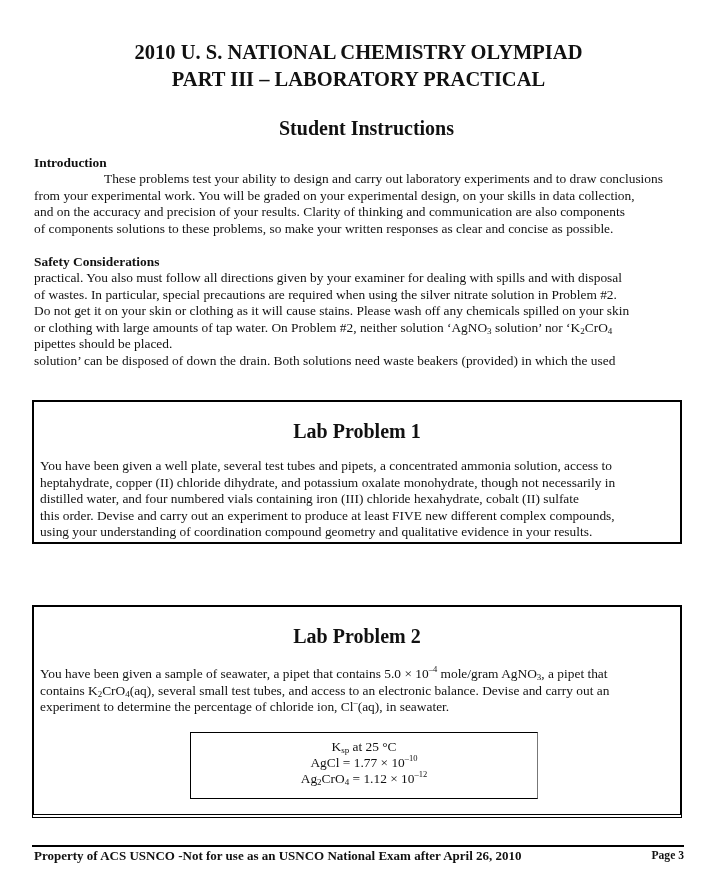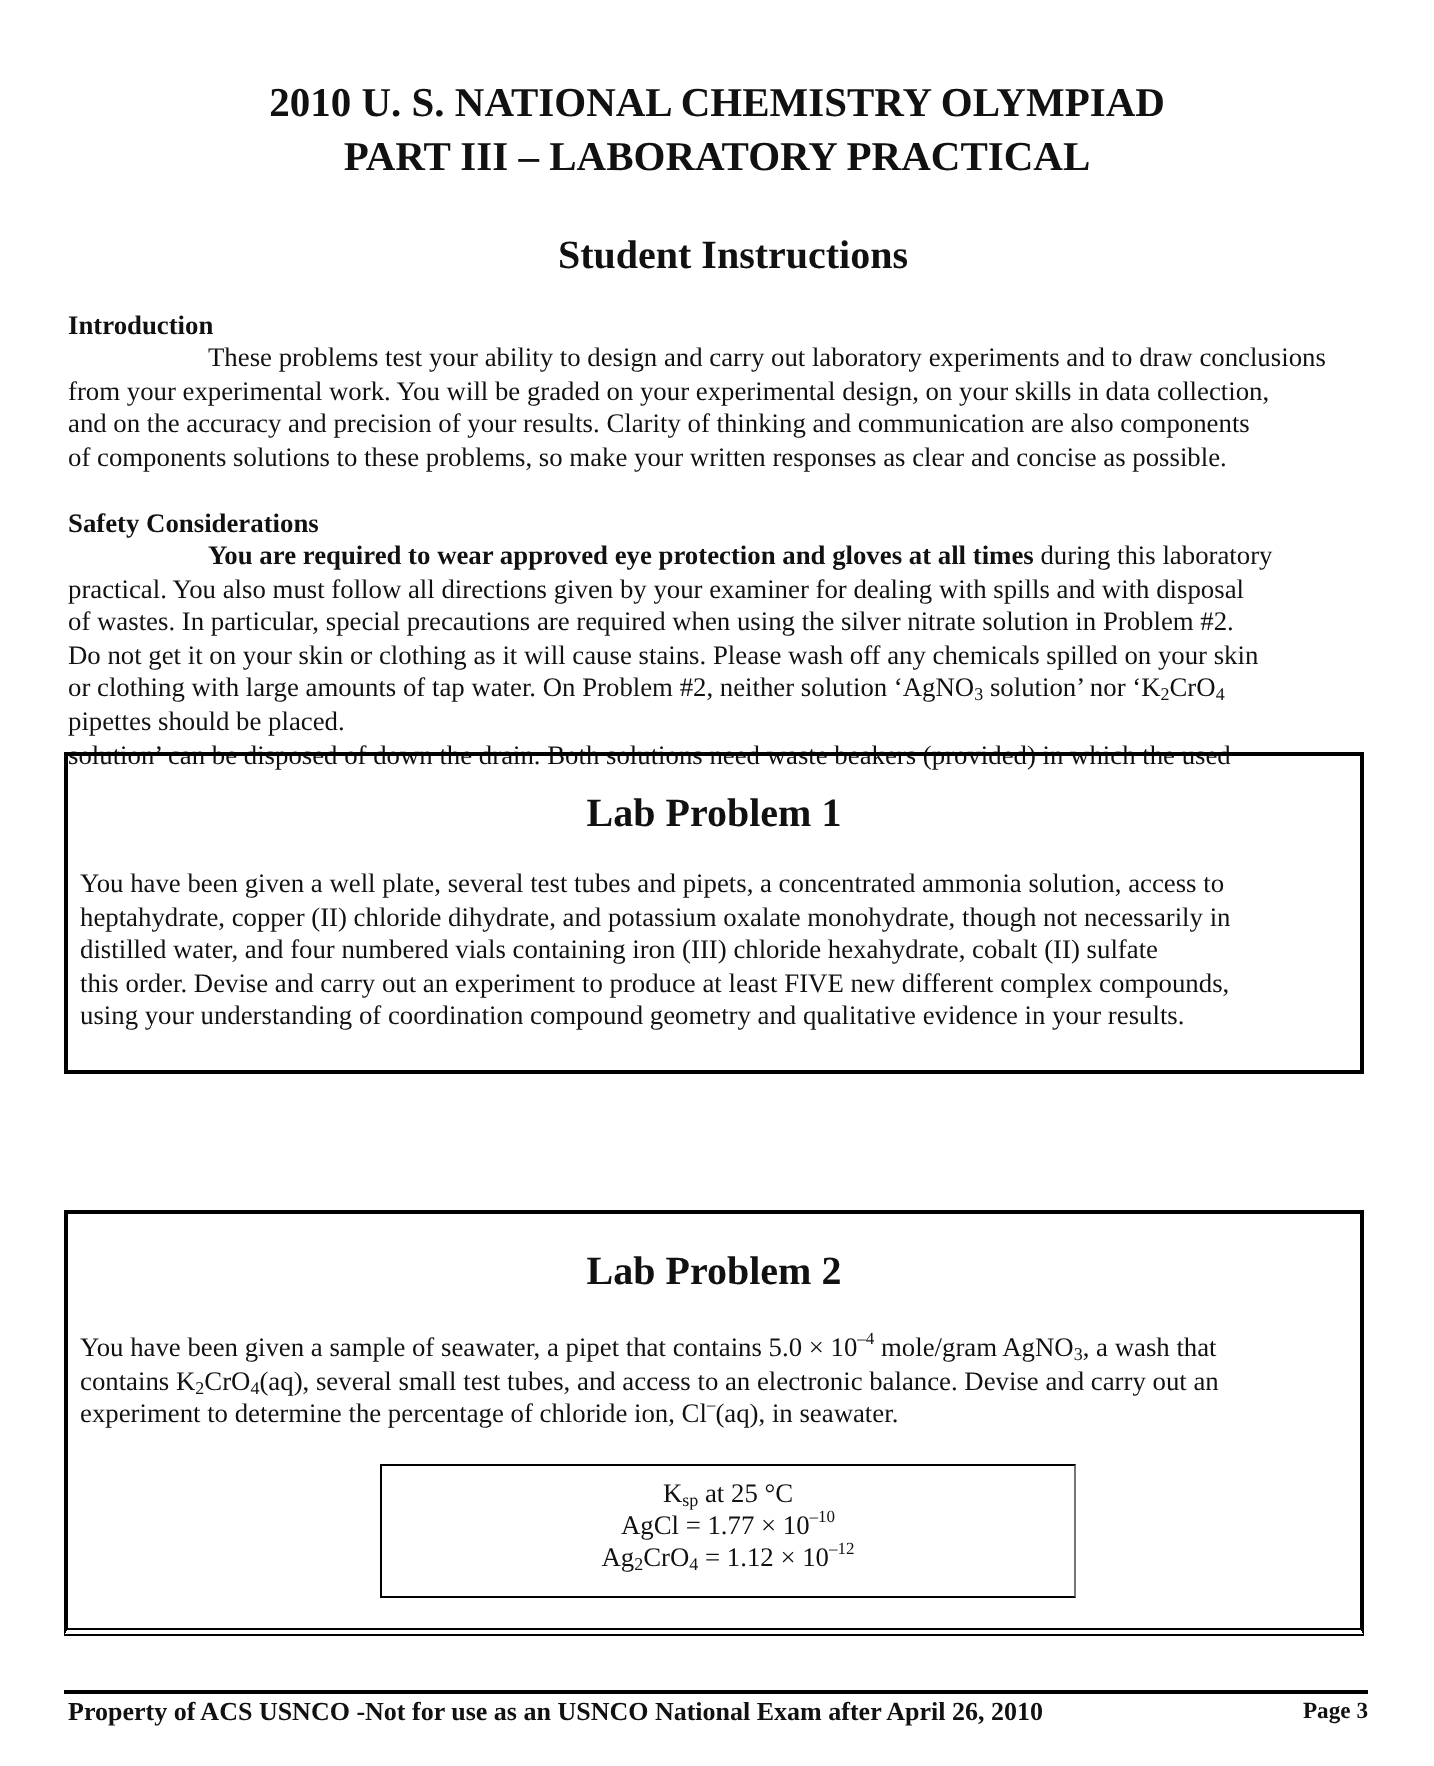--- a/index.html
+++ b/index.html
@@ -74,44 +74,43 @@
 <div class="abs section-heading" style="top:155px;">Introduction</div>
 <div class="abs para" style="top:171px;">
   <div style="white-space:nowrap;"><span class="indent"></span><span>These problems test your ability to design and carry out laboratory experiments and to draw conclusions</span></div>
   <div style="white-space:nowrap;">from your experimental work. You will be graded on your experimental design, on your skills in data collection,</div>
   <div style="white-space:nowrap;">and on the accuracy and precision of your results. Clarity of thinking and communication are also components</div>
   <div style="white-space:nowrap;">of components solutions to these problems, so make your written responses as clear and concise as possible.</div>
 </div>
 
 <div class="abs section-heading" style="top:254px;">Safety Considerations</div>
 <div class="abs para" style="top:270px;">
-  <div style="white-space:nowrap;"><span class="indent"></span><b class="inl">You are required to wear approved eye protection and gloves at all times</b><span> during this laboratory</span></div>
   <div style="white-space:nowrap;">practical. You also must follow all directions given by your examiner for dealing with spills and with disposal</div>
   <div style="white-space:nowrap;">of wastes. In particular, special precautions are required when using the silver nitrate solution in Problem #2.</div>
   <div style="white-space:nowrap;">Do not get it on your skin or clothing as it will cause stains. Please wash off any chemicals spilled on your skin</div>
   <div style="white-space:nowrap;"><span>or clothing with large amounts of tap water. On Problem #2, neither solution ‘AgNO</span><sub>3</sub><span> solution’ nor ‘K</span><sub>2</sub><span>CrO</span><sub>4</sub></div>
   <div style="white-space:nowrap;">pipettes should be placed.</div>
   <div style="white-space:nowrap;">solution’ can be disposed of down the drain. Both solutions need waste beakers (provided) in which the used</div>
 </div>
 
-<div class="abs box" style="top:376px; height:161px;">
+<div class="abs box" style="top:400px; height:144px;">
   <div class="box-title" style="top:17px;">Lab Problem 1</div>
   <div class="box-text" style="top:56px;">
     <div style="white-space:nowrap;">You have been given a well plate, several test tubes and pipets, a concentrated ammonia solution, access to</div>
     <div style="white-space:nowrap;">heptahydrate, copper (II) chloride dihydrate, and potassium oxalate monohydrate, though not necessarily in</div>
     <div style="white-space:nowrap;">distilled water, and four numbered vials containing iron (III) chloride hexahydrate, cobalt (II) sulfate</div>
     <div style="white-space:nowrap;">this order. Devise and carry out an experiment to produce at least FIVE new different complex compounds,</div>
     <div style="white-space:nowrap;">using your understanding of coordination compound geometry and qualitative evidence in your results.</div>
   </div>
 </div>
 
 <div class="abs box box2" style="top:605px; height:213px;font-family:Liberation Serif, serif;">
   <div class="box-title" style="top:17px;">Lab Problem 2</div>
   <div class="box-text" style="top:59px;">
-    <div style="white-space:nowrap;"><span>You have been given a sample of seawater, a pipet that contains 5.0 × 10</span><sup>–4</sup><span> mole/gram AgNO</span><sub>3</sub><span>, a wash that</span></div>
+    <div style="white-space:nowrap;"><span>You have been given a sample of seawater, a pipet that contains 5.0 × 10</span><sup>–4</sup><span> mole/gram AgNO</span><sub>3</sub><span>, a pipet that</span></div>
     <div style="white-space:nowrap;"><span>contains K</span><sub>2</sub><span>CrO</span><sub>4</sub><span>(aq), several small test tubes, and access to an electronic balance. Devise and carry out an</span></div>
     <div style="white-space:nowrap;"><span>experiment to determine the percentage of chloride ion, Cl</span><sup>–</sup><span>(aq), in seawater.</span></div>
   </div>
 </div>
 
 <div class="abs ksp-box" style="top:732px;">
   <div><span>K</span><sub>sp</sub><span> at 25 °C</span></div>
   <div><span>AgCl = 1.77 × 10</span><sup>–10</sup></div>
   <div><span>Ag</span><sub>2</sub><span>CrO</span><sub>4</sub><span> = 1.12 ×  10</span><sup>–12</sup></div>
 </div>

